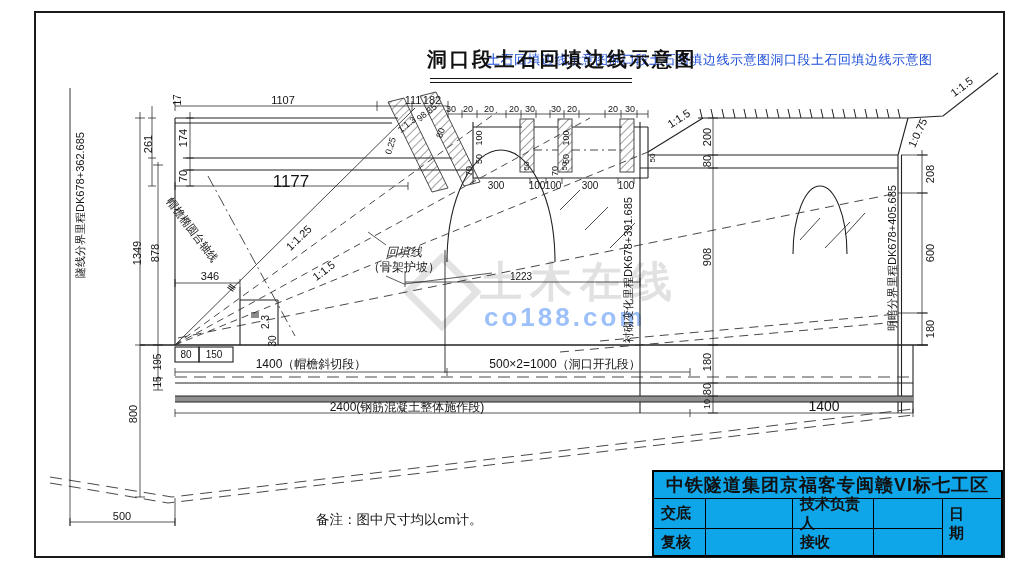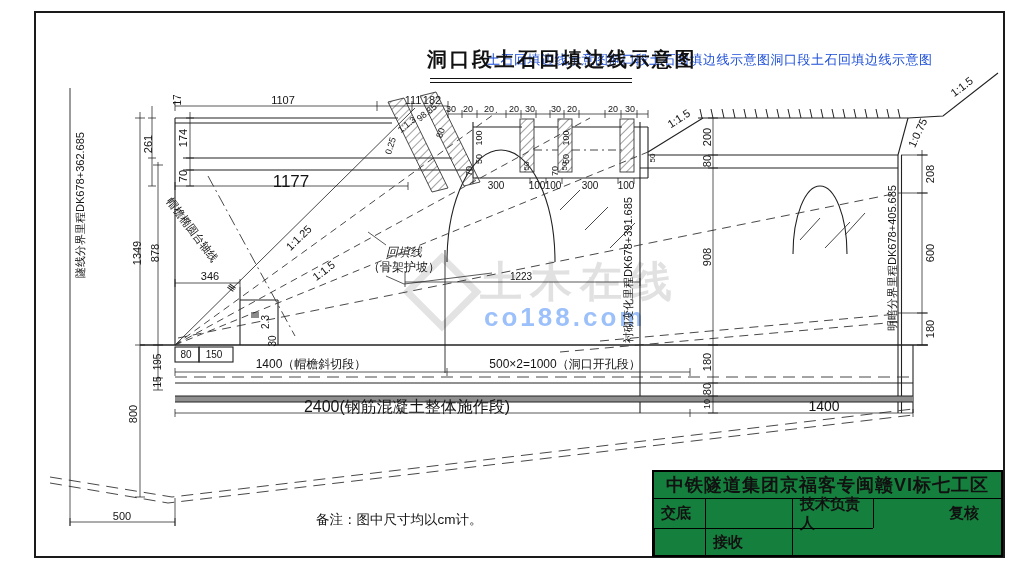--- a/index.html
+++ b/index.html
@@ -18,21 +18,21 @@
   #wm-diamond{position:absolute;left:10px;top:12px;width:42px;height:42px;border:7px solid #c9c9c9;
               transform:rotate(45deg);}
   #wm-brand{position:absolute;left:76px;top:2px;font-size:42px;font-weight:bold;color:#c4c4c4;
             letter-spacing:8px;white-space:nowrap;}
   #wm-site{position:absolute;left:80px;top:50px;font-size:26px;font-weight:bold;color:#3b82f6;
            letter-spacing:3px;white-space:nowrap;}
   
   #titleblock{position:absolute;left:652px;top:470px;width:351px;height:87px;
               border:2px solid #000;box-sizing:border-box;display:grid;
               grid-template-columns:51px 87px 81px 69px 59px;
-              grid-template-rows:26px 30px 27px;z-index:5;background:#15803d;}
+              grid-template-rows:26px 30px 27px;z-index:5;background:#0ea5e9;}
   #titleblock div{box-sizing:border-box;border-left:1px solid #000;border-top:1px solid #000;
                   display:flex;align-items:center;font-weight:bold;}
   #titleblock .hdr{grid-column:1/6;border-left:none;border-top:none;justify-content:center;
                    font-size:18px;letter-spacing:1px;}
   #titleblock .lbl{font-size:15px;padding-left:7px;}
   #titleblock .c1{border-left:none;}
   #titleblock .date{grid-column:5;grid-row:2/4;align-items:flex-start;padding-top:6px;
                     font-size:15px;letter-spacing:6px;padding-left:6px;}
   svg{position:absolute;left:0;top:0;z-index:2;}
   #ann-layer{position:absolute;left:0;top:0;width:1024px;height:575px;z-index:4;pointer-events:none;}
@@ -198,39 +198,40 @@
       <div class="ann" style="left: 930px; top: 253px; font-size: 11px; transform: translate(-50%, -50%) rotate(-90deg);">600</div>
       <div class="ann" style="left: 930px; top: 329px; font-size: 11px; transform: translate(-50%, -50%) rotate(-90deg);">180</div>
       <div class="ann" style="left: 186px; top: 355px; font-size: 10px; transform: translate(-50%, -50%) rotate(0deg);">80</div>
       <div class="ann" style="left: 214px; top: 355px; font-size: 10px; transform: translate(-50%, -50%) rotate(0deg);">150</div>
       <div class="ann" style="left: 158px; top: 362px; font-size: 10px; transform: translate(-50%, -50%) rotate(-90deg);">195</div>
       <div class="ann" style="left: 158px; top: 382px; font-size: 10px; transform: translate(-50%, -50%) rotate(-90deg);">15</div>
       <div class="ann" style="left: 133px; top: 414px; font-size: 11px; transform: translate(-50%, -50%) rotate(-90deg);">800</div>
       <div class="ann" style="left: 122px; top: 516px; font-size: 11px; transform: translate(-50%, -50%) rotate(0deg);">500</div>
       <div class="ann" style="left: 311px; top: 364px; font-size: 12px; transform: translate(-50%, -50%) rotate(0deg);">1400（帽檐斜切段）</div>
       <div class="ann" style="left: 545px; top: 364px; font-size: 12px; transform: translate(-50%, -50%) rotate(0deg); margin-left: 20px;">500×2=1000（洞口开孔段）</div>
-      <div class="ann" style="left: 407px; top: 407px; font-size: 16px; transform: translate(-50%, -50%) rotate(0deg);">2400(钢筋混凝土整体施作段)</div>
+      <div class="ann" style="left: 407px; top: 407px; font-size: 12px; transform: translate(-50%, -50%) rotate(0deg);">2400(钢筋混凝土整体施作段)</div>
       <div class="ann" style="left: 824px; top: 406px; font-size: 14px; transform: translate(-50%, -50%) rotate(0deg);">1400</div>
       <div class="ann" style="left: 80px; top: 205px; font-size: 11px; transform: translate(-50%, -50%) rotate(-90deg);">隧线分界里程DK678+362.685</div>
       <div class="ann" style="left: 628px; top: 270px; font-size: 11px; transform: translate(-50%, -50%) rotate(-90deg);">衬砌变化里程DK678+391.685</div>
       <div class="ann" style="left: 892px; top: 258px; font-size: 11px; transform: translate(-50%, -50%) rotate(-90deg);">明暗分界里程DK678+405.685</div>
     </div>
 
   <div id="overlay-title">土石回填边线示意图洞口段土石回填边线示意图洞口段土石回填边线示意图</div>
   <div id="big-title">洞口段土石回填边线示意图</div>
   <div class="title-rule" style="top:78px;"></div>
   <div class="title-rule" style="top:81.5px;"></div>
 
   <div id="note">备注：图中尺寸均以cm计。</div>
 
   <div id="titleblock">
     <div class="hdr">中铁隧道集团京福客专闽赣VI标七工区</div>
     <div class="lbl c1">交底</div>
     <div></div>
     <div class="lbl">技术负责人</div>
     <div></div>
+    <div class="date">日 期</div>
     <div class="lbl c1">复核</div>
     <div></div>
     <div class="lbl">接收</div>
     <div></div>
   </div>
 
 </div>
 
 </body></html>

